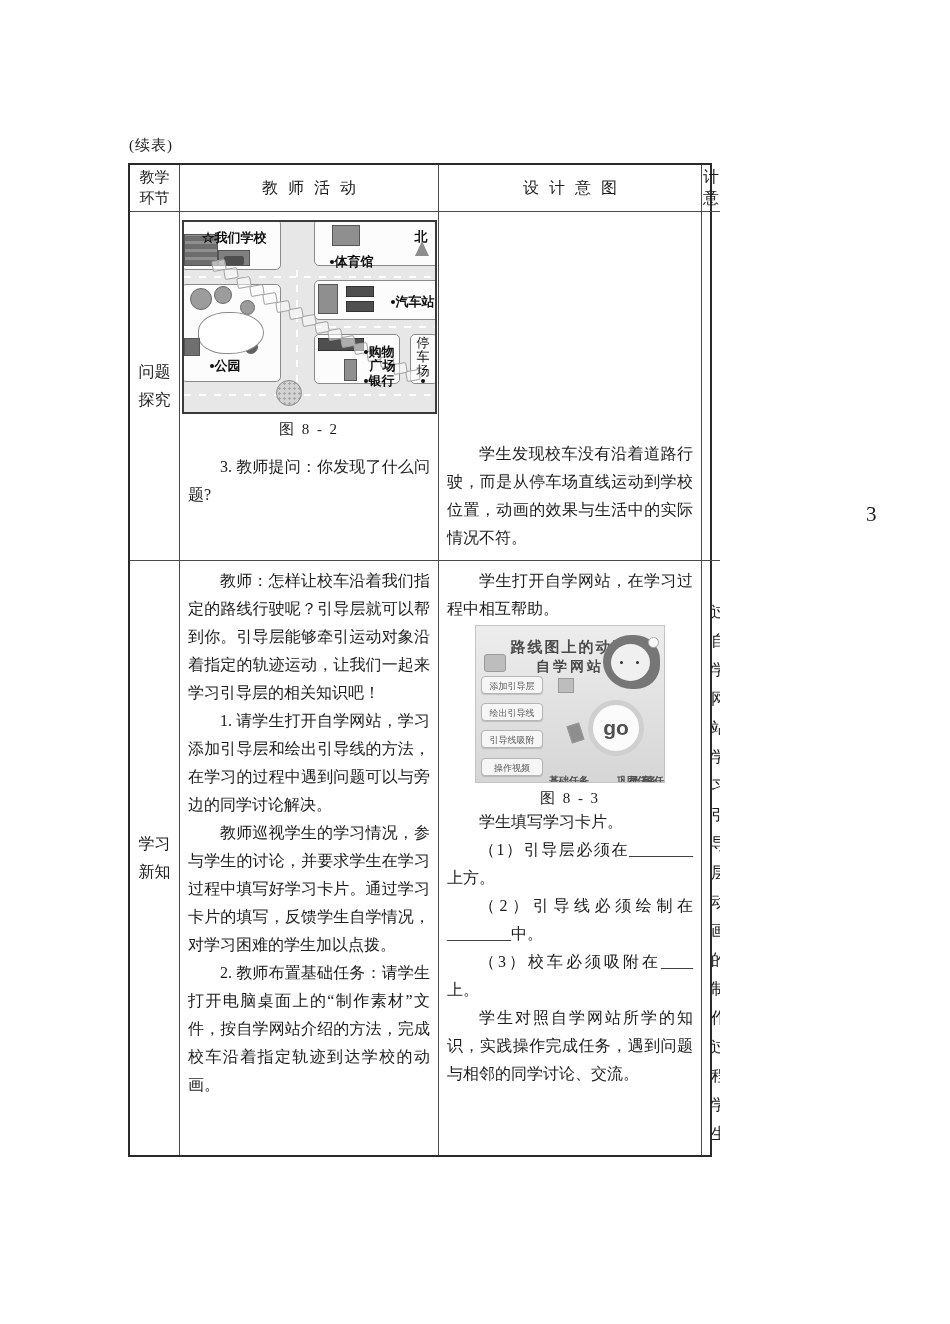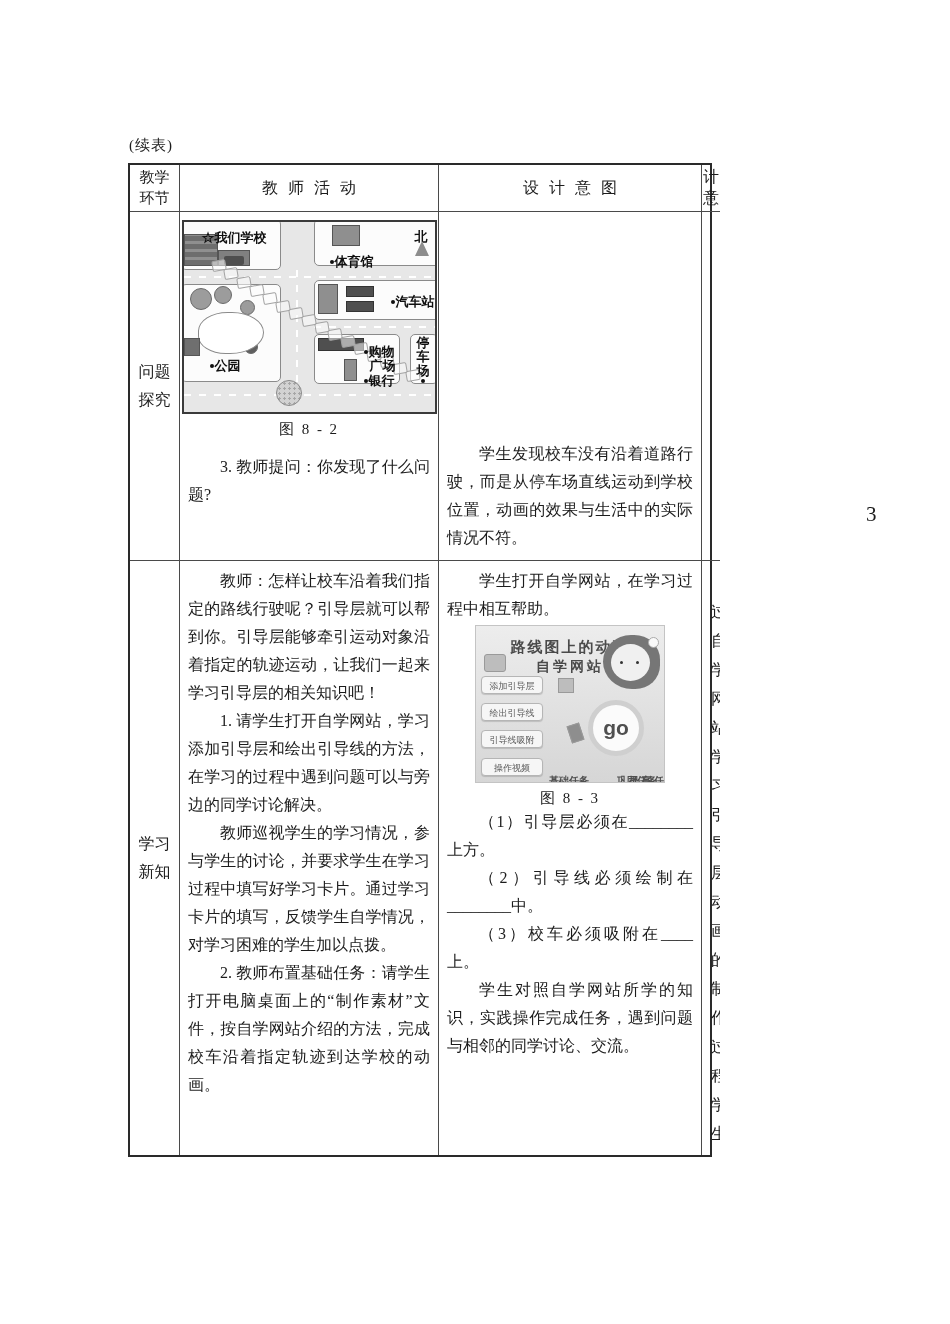--- a/index.html
+++ b/index.html
@@ -48,21 +48,21 @@
   .tree{position:absolute;border-radius:50%;background:#9c9c9c;border:1px solid #6a6a6a;box-sizing:border-box;}
   .pond{position:absolute;background:#ffffff;border:1px solid #8a8a8a;border-radius:48% 52% 55% 45%;}
   .tdot{position:absolute;width:12px;height:9px;border:1px solid #a3a3a3;background:rgba(252,252,252,.55);
         border-radius:2px;transform:rotate(-10deg);}
   .car{position:absolute;width:20px;height:9px;background:#4e4e4e;border-radius:2px;}
   .roundabout{position:absolute;left:92px;top:158px;width:26px;height:26px;border-radius:50%;
         background:#d2d2d2;border:1px solid #8a8a8a;box-sizing:border-box;
         background-image:radial-gradient(#a6a6a6 1px,transparent 1.2px);background-size:5px 5px;}
   .narr{position:absolute;width:0;height:0;border-left:7px solid transparent;border-right:7px solid transparent;
         border-bottom:15px solid #8d8d8d;}
-  .vlabel{position:absolute;width:15px;font-size:13px;font-weight:bold;line-height:14px;text-align:center;color:#101010;}
+  .vlabel{position:absolute;width:15px;font-size:13px;font-weight:normal;line-height:14px;text-align:center;color:#101010;}
 
   
   .site{position:relative;width:190px;height:158px;margin:2px auto 0;box-sizing:border-box;
         background:linear-gradient(#ededed,#d6d6d6);border:1px solid #c4c4c4;overflow:hidden;}
   .stitle1{position:absolute;left:0;top:7px;width:100%;text-align:center;font-size:15px;font-weight:bold;
         color:#4a4a4a;letter-spacing:2px;font-family:"Liberation Sans","DejaVu Sans",sans-serif;}
   .stitle2{position:absolute;left:0;top:26px;width:100%;text-align:center;font-size:14px;font-weight:bold;
         color:#4a4a4a;letter-spacing:3px;font-family:"Liberation Sans","DejaVu Sans",sans-serif;}
   .sbtn{position:absolute;left:5px;width:62px;height:18px;background:#f6f6f6;border:1px solid #b5b5b5;
         border-radius:4px;font-size:9px;line-height:18px;text-align:center;color:#5a5a5a;box-sizing:border-box;
@@ -200,20 +200,21 @@
         <div class="eye" style="left:144px;top:35px;"></div>
         <div class="eye" style="left:160px;top:35px;"></div>
         <div class="flower"></div>
         <div class="go">go</div>
         <div class="stask" style="left:73px;">基础任务</div>
         <div class="stask" style="left:108px;margin-left:33px;">巩固任务</div>
         <div class="stask" style="left:153px;">提高任务</div>
       </div>
       <div class="caption">图 8 - 3</div>
 
+      <p class="para">学生填写学习卡片。</p>
       <p class="para">（1）引导层必须在________上方。</p>
       <p class="para">（2）引导线必须绘制在________中。</p>
       <p class="para">（3）校车必须吸附在____上。</p>
       <p class="para">学生对照自学网站所学的知识，实践操作完成任务，遇到问题与相邻的同学讨论、交流。</p>
     </div>
 
     <div class="cell intentcell lc lr">
       <p>通过自学网站学习引导层动画的制作过程，学生对这个制作过程有一个感性认识，能初步理解和掌握引导层的作用和创建方法，知道如何绘制引导线，了解引导层动画的制作方法和要点。</p>
     </div>
 

